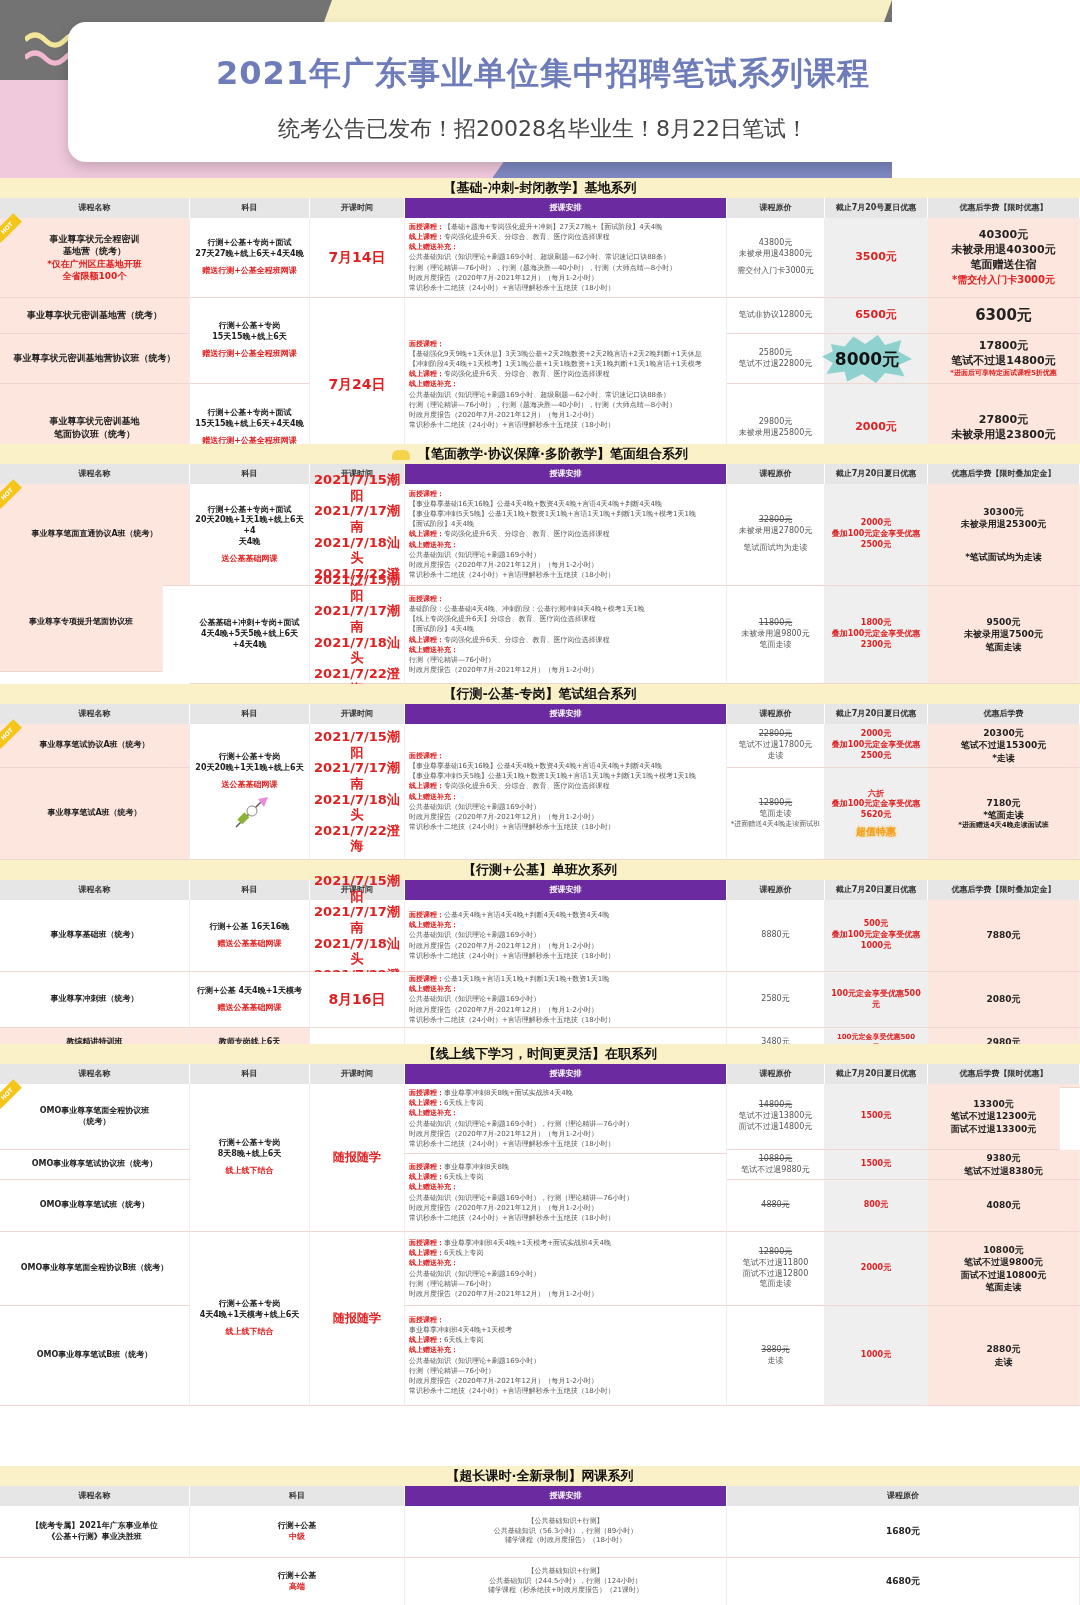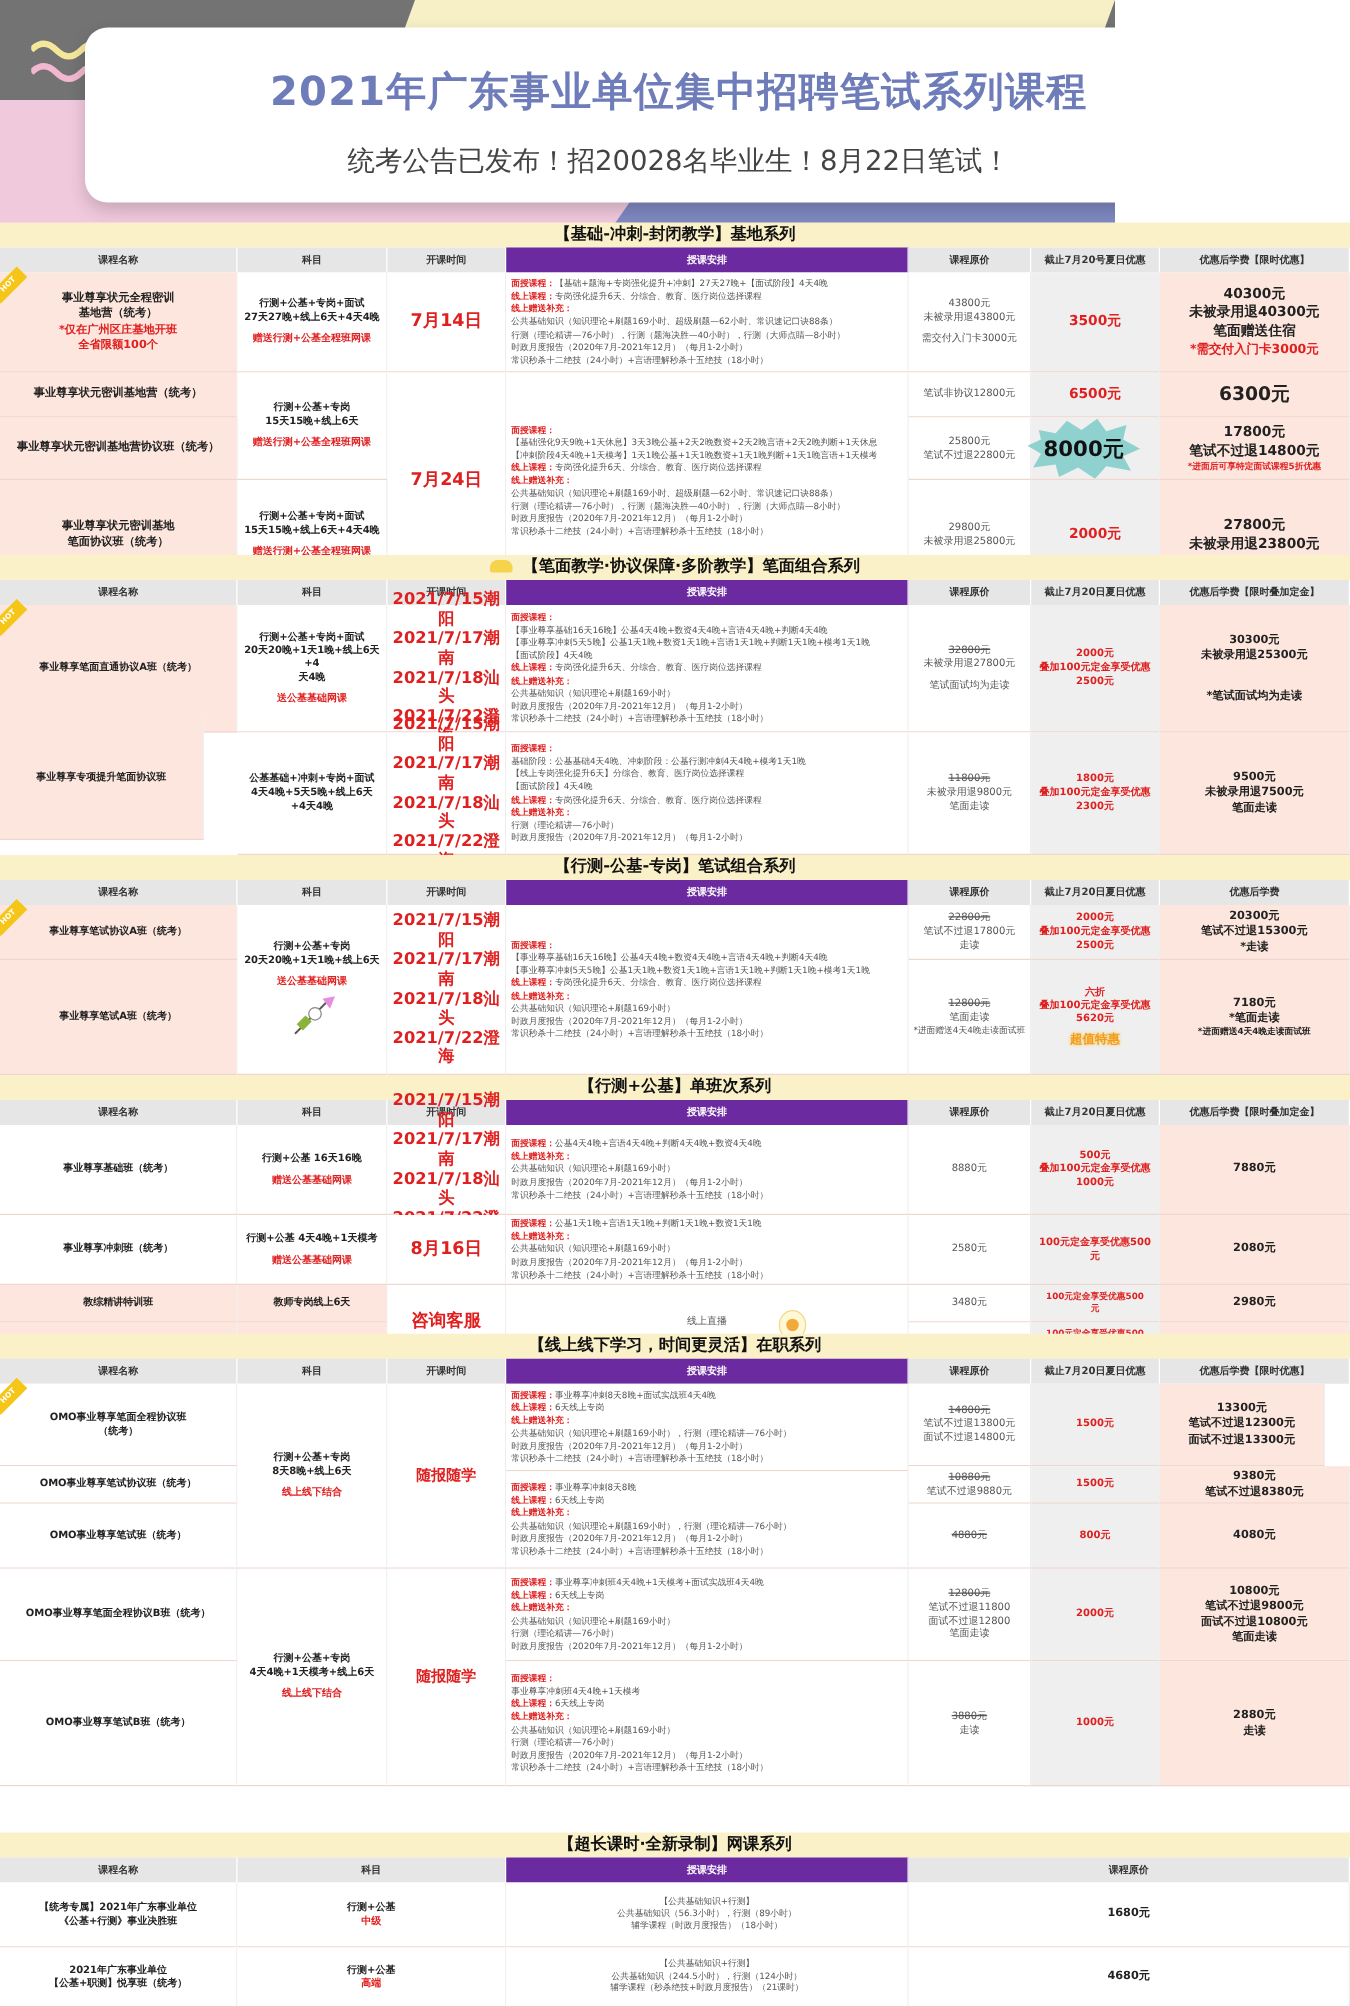--- a/index.html
+++ b/index.html
@@ -466,21 +466,21 @@
     <div class="cell grey" style="left:825px;top:158px;width:103px;height:30px">
       <div class="disc-s" style="font-size:7px">100元定金享受优惠500</div>
       <div class="disc-s" style="font-size:7px">元</div>
     </div>
     <div class="cell pink" style="left:928px;top:158px;width:152px;height:30px">
         <div class="final-s">2480元</div>
       </div>
   </div>
 </div>
 
-<div class="sec" style="top:1067px">
+<div class="sec" style="top:1044px">
   <div class="sec-title">【线上线下学习，时间更灵活】在职系列</div>
   <div class="thead">
     <div style="width:190px">课程名称</div>
     <div style="width:120px">科目</div>
     <div style="width:95px">开课时间</div>
     <div class="purple" style="width:322px">授课安排</div>
     <div style="width:98px">课程原价</div>
     <div style="width:103px">截止7月20日夏日优惠</div>
     <div style="width:152px">优惠后学费【限时优惠】</div>
   </div>
@@ -633,24 +633,20 @@
       <div class="disc-s">中级</div>
     </div>
     <div class="cell white" style="left:405px;top:0;width:322px;height:52px;font-size:7px;color:#555">
       <div>【公共基础知识+行测】</div>
       <div>公共基础知识（56.3小时），行测（89小时）</div>
       <div>辅学课程（时政月度报告）（18小时）</div>
     </div>
     <div class="cell white" style="left:727px;top:0;width:353px;height:52px">
         <div class="final-s">1680元</div>
       </div>
-    <div class="cell white" style="left:0;top:52px;width:190px;height:48px">
-      <div class="name" style="font-size:8px">2021年广东事业单位</div>
-      <div class="name" style="font-size:8px">【公基+职测】悦享班（统考）</div>
-    </div>
     <div class="cell white" style="left:190px;top:52px;width:215px;height:48px">
       <div class="final-s" style="font-size:8px">行测+公基</div>
       <div class="disc-s">高端</div>
     </div>
     <div class="cell white" style="left:405px;top:52px;width:322px;height:48px;font-size:7px;color:#555">
       <div>【公共基础知识+行测】</div>
       <div>公共基础知识（244.5小时），行测（124小时）</div>
       <div>辅学课程（秒杀绝技+时政月度报告）（21课时）</div>
     </div>
     <div class="cell white" style="left:727px;top:52px;width:353px;height:48px">

